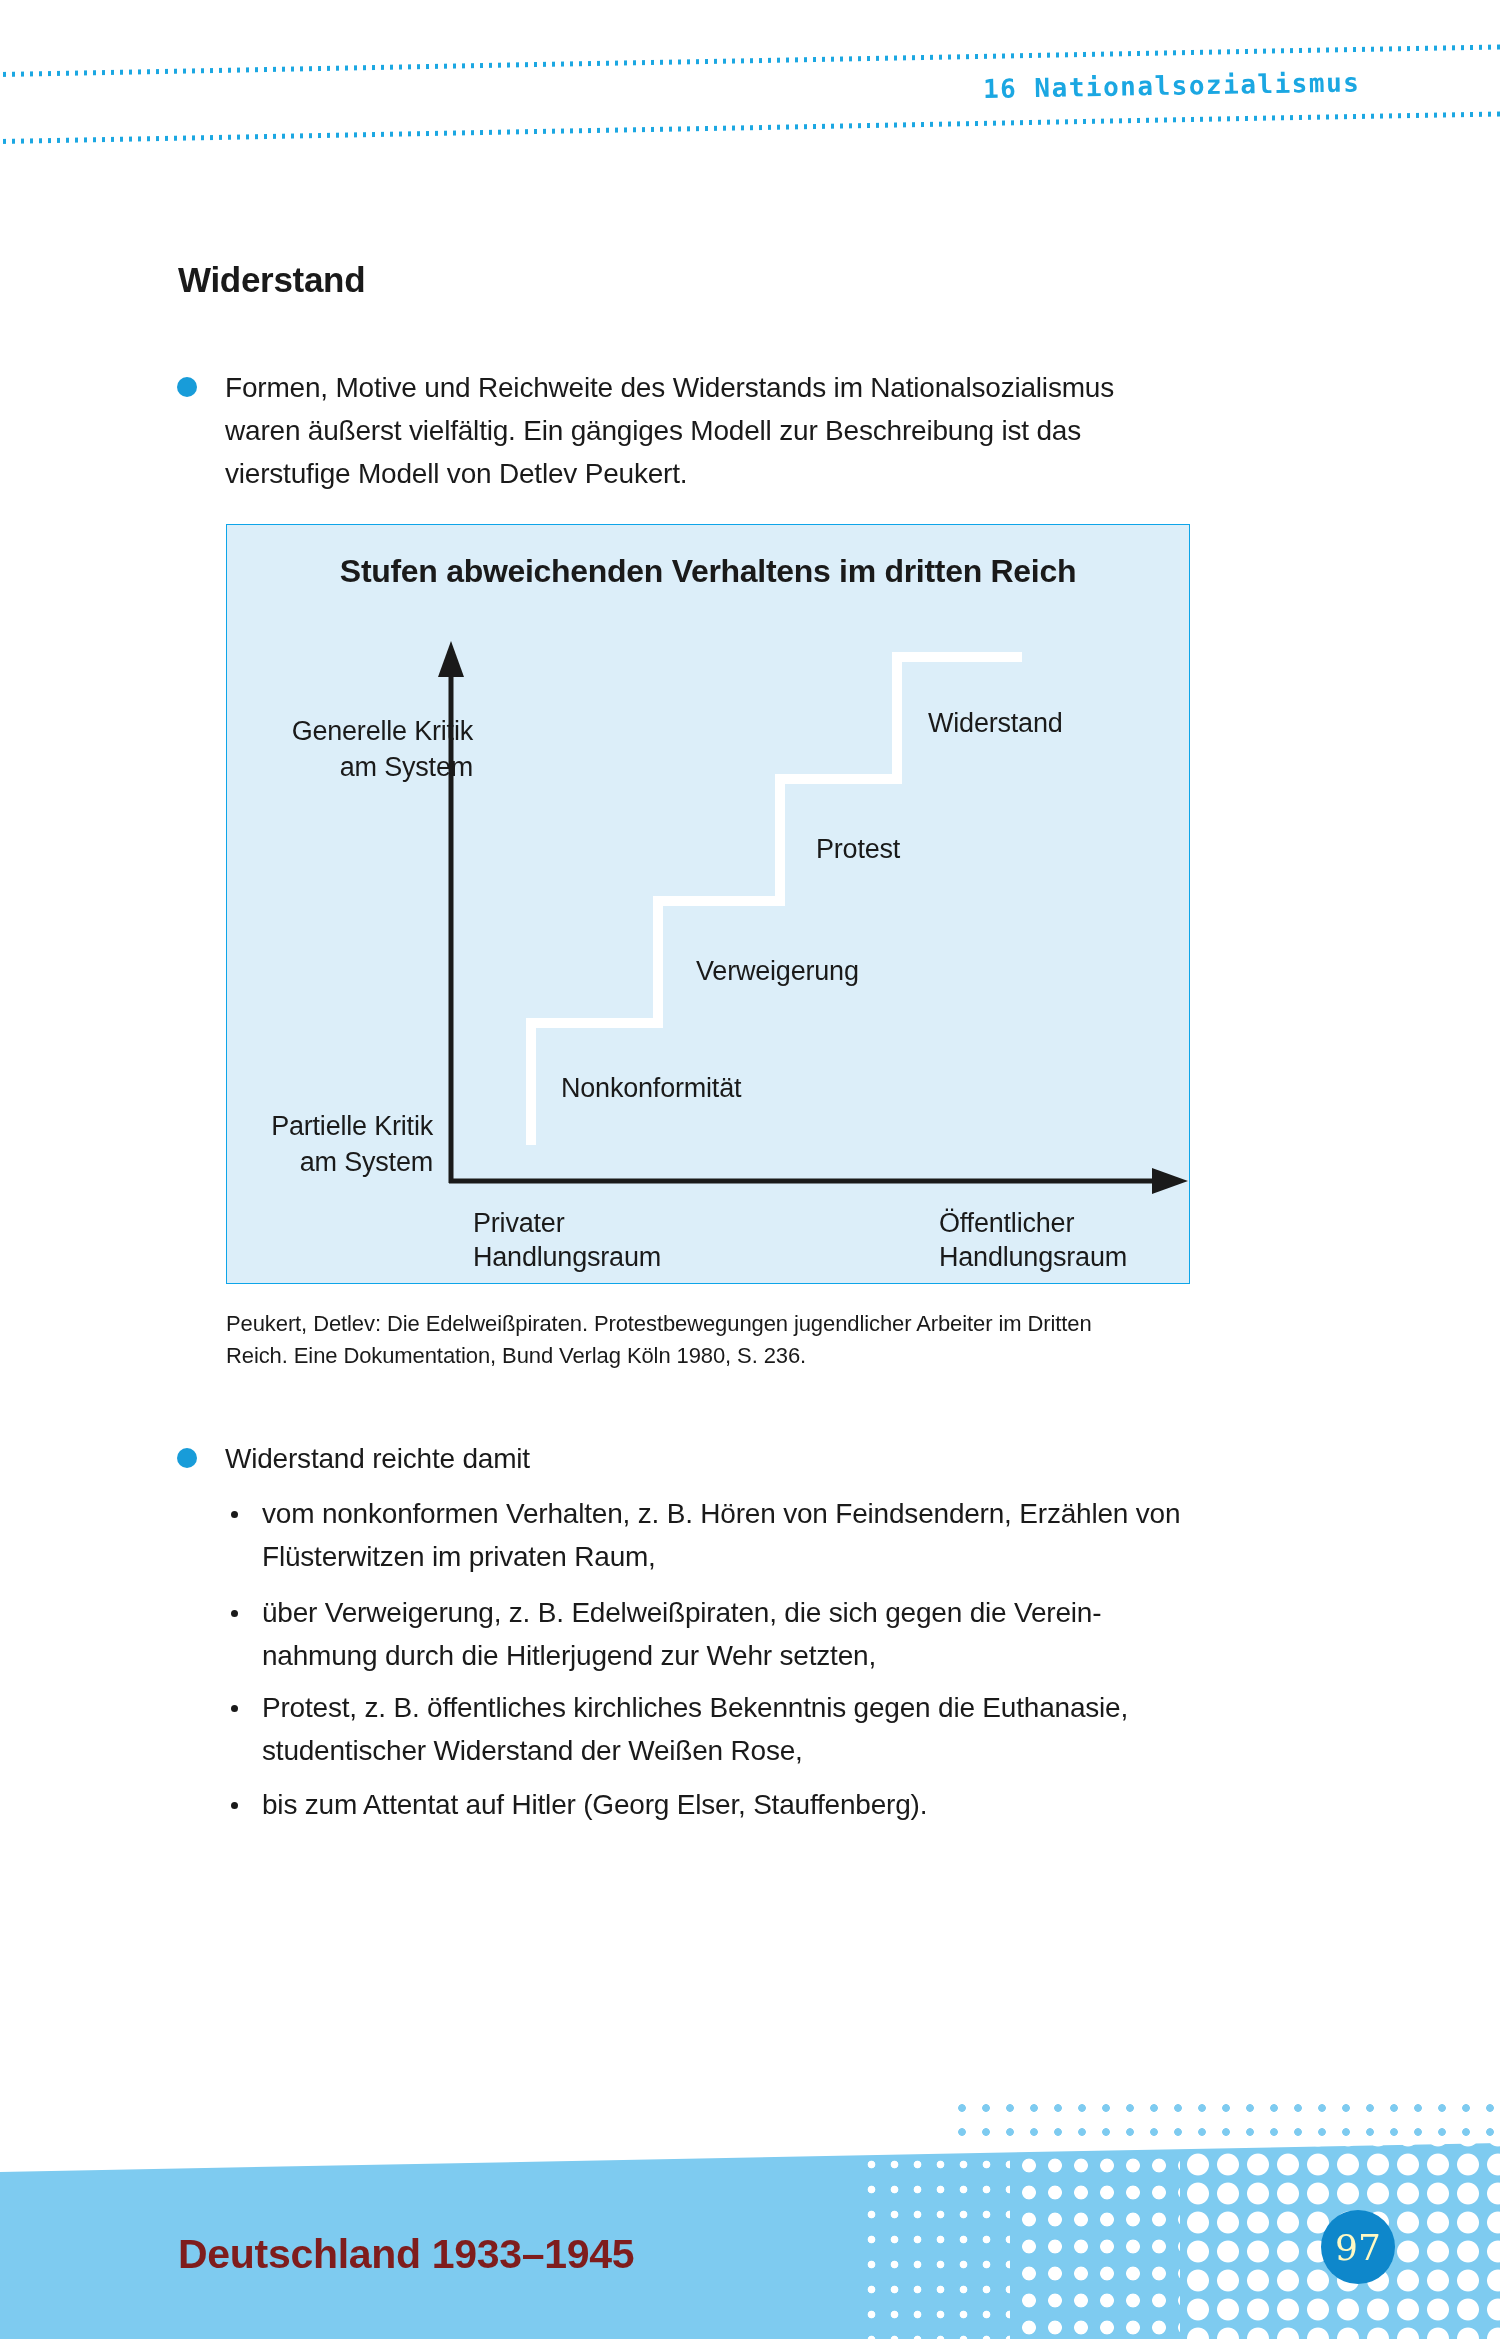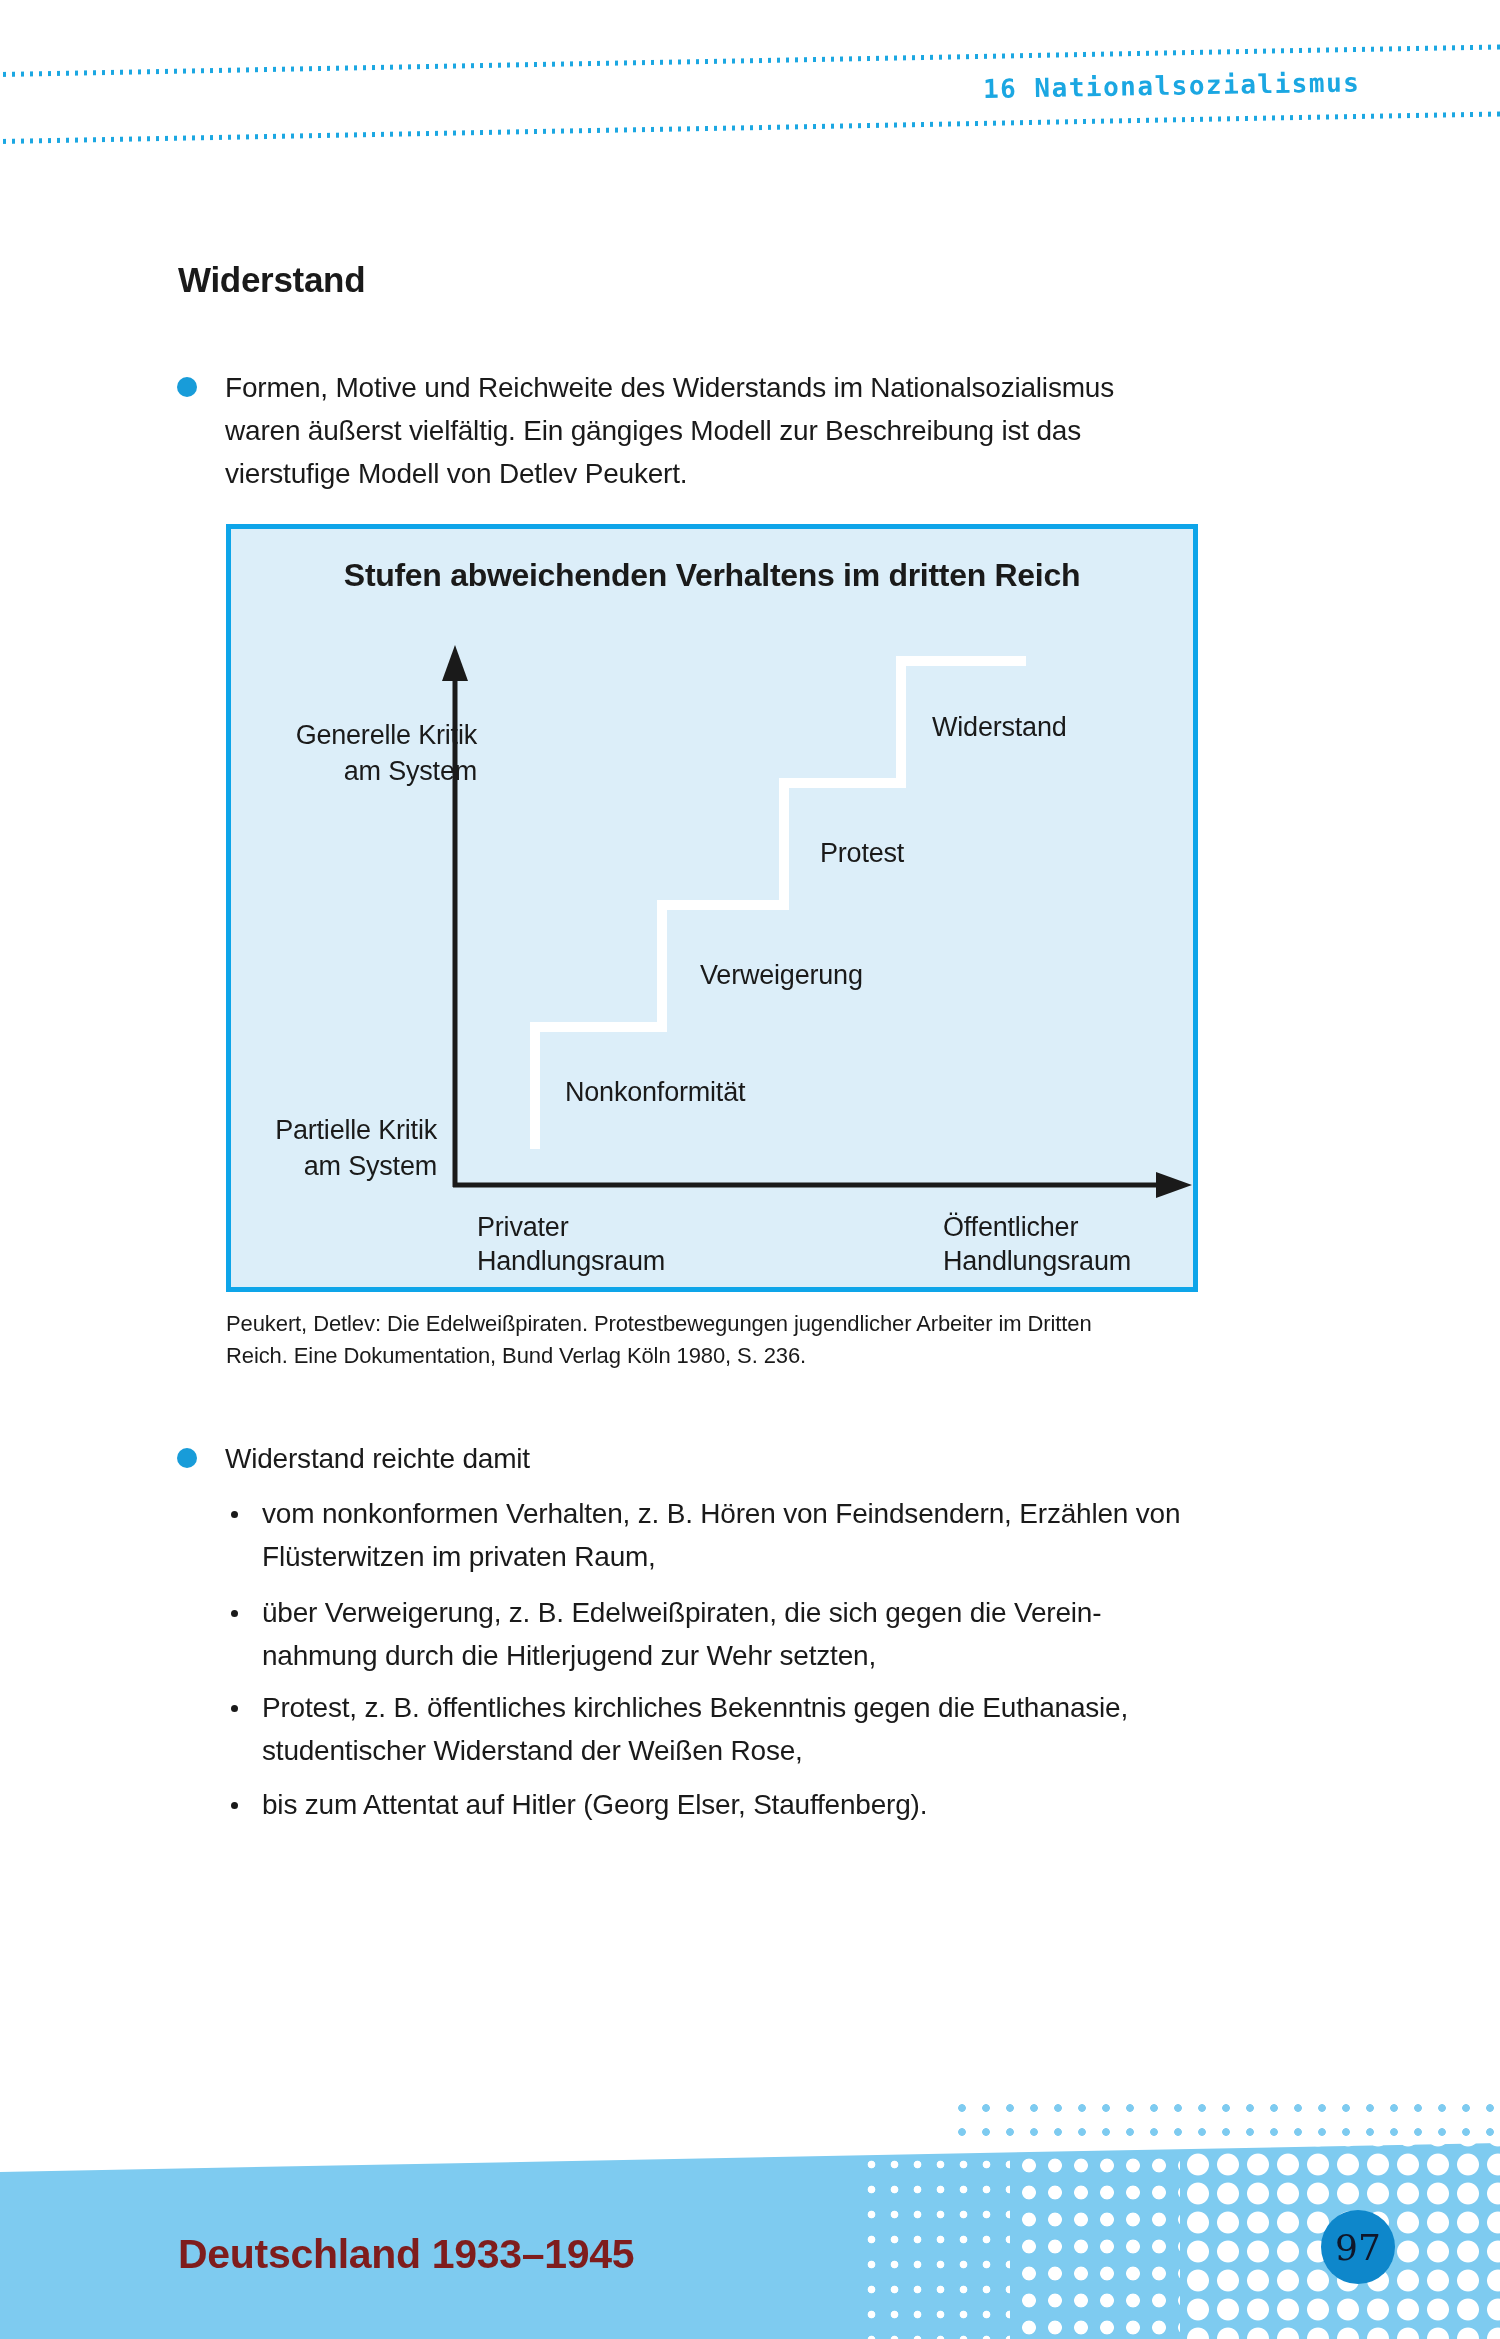--- a/index.html
+++ b/index.html
@@ -48,21 +48,21 @@
   }
   .subitem .btxt{
     margin-left:24px;font-size:28px;line-height:43px;
     letter-spacing:-0.2px;white-space:pre-line;
   }
   .ml{white-space:pre-line;}
   
   .figure{
     position:absolute;left:226px;top:524px;
     width:962px;height:758px;
-    background:#dceef9;border:5px solid #0ea5e9;
+    background:#dceef9;border:1px solid #0ea5e9;
   }
   .figure-title{
     position:absolute;left:0;top:28px;width:100%;
     text-align:center;font-size:32px;font-weight:bold;letter-spacing:-0.3px;
   }
   .diagram{position:absolute;left:0;top:0;width:962px;height:758px;}
   .figlabel{position:absolute;font-size:27px;line-height:34px;letter-spacing:-0.2px;}
   .lab-right{text-align:right;}
   .lab-generelle{left:0;top:188px;width:206px;line-height:36px;padding-left:40px;}
   .lab-partielle{left:0;top:583px;width:206px;line-height:36px;}
@@ -106,21 +106,21 @@
   }
   .ht-3{
     left:1180px;top:2142px;width:320px;height:197px;
     background-image:radial-gradient(circle,#ffffff 10.5px,transparent 11.4px);
     background-size:30px 29px;background-position:3px 8px;
   }
   .page-badge{
     position:absolute;left:1321px;top:2210px;width:74px;height:74px;
     border-radius:50%;background:#0e87cb;z-index:4;
     display:flex;align-items:center;justify-content:center;
-    color:#0f172a;font-family:"DejaVu Serif",serif;font-size:36px;
+    color:#fef9c3;font-family:"DejaVu Serif",serif;font-size:36px;
   }
 </style>
 </head>
 <body>
 
 <div class="page">
 
   <div class="rule rule-top"></div>
   <div class="chapter">16 Nationalsozialismus</div>
   <div class="rule rule-bottom"></div>

